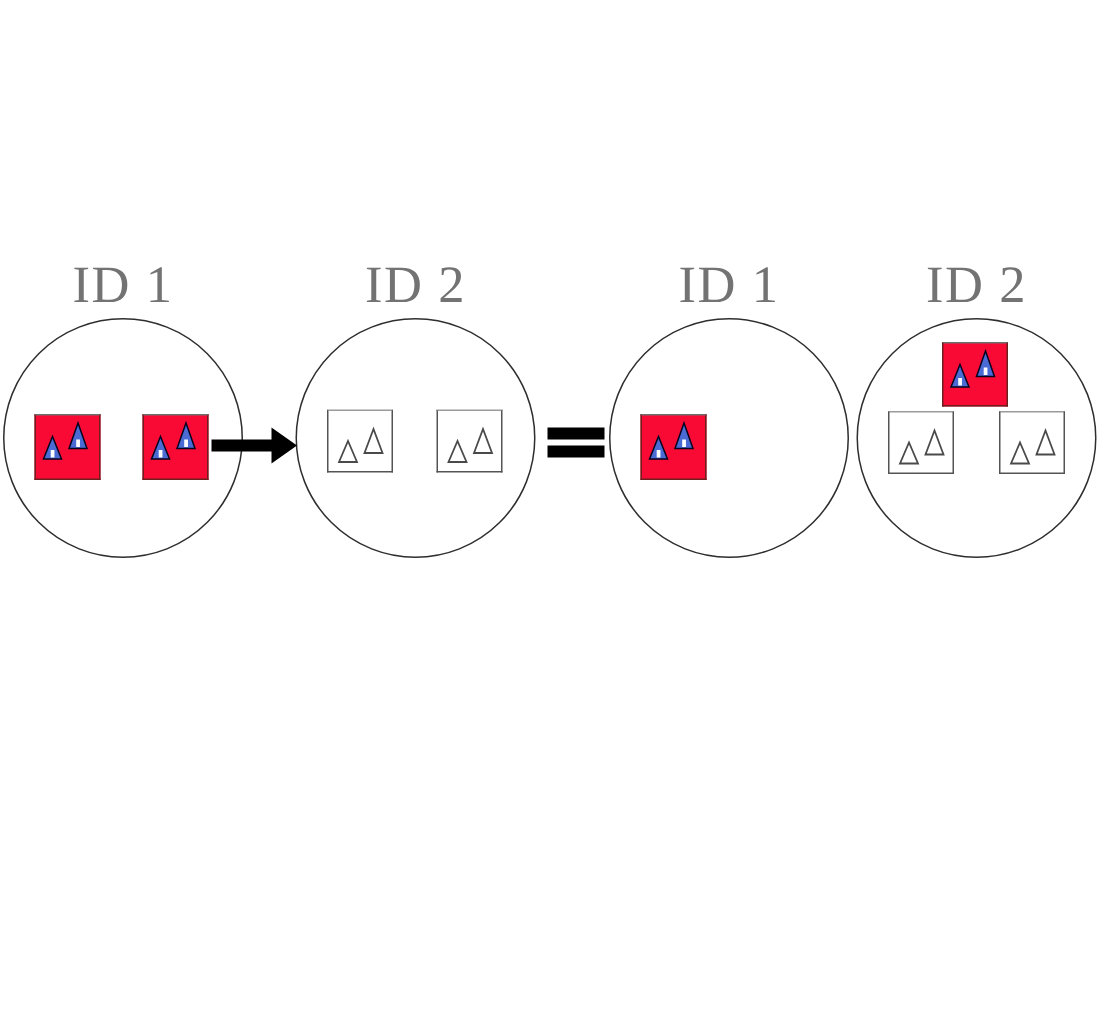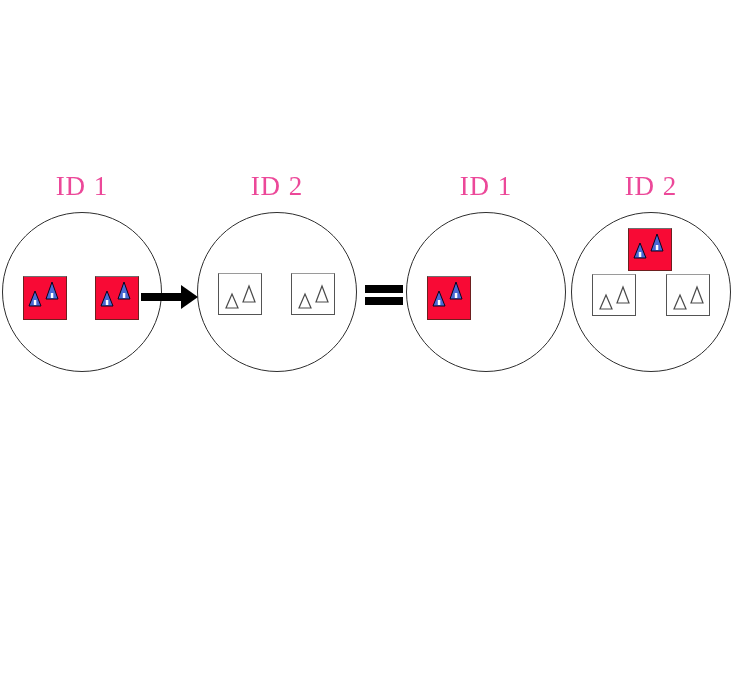--- a/index.html
+++ b/index.html
@@ -2,21 +2,21 @@
 <html style="--square-red: #f80a35; --square-red-border: #6d1f1f; --triangle-blue: #4a6ad4; --triangle-blue-stroke: #05051e; --triangle-outline: #4a4a4a; --circle-stroke: #2e2e2e; --arrow: #000000;"><head>
 <meta charset="utf-8">
 <style>
   html,body{margin:0;padding:0;background:#fff;}
   .stage{
     position:relative;width:737px;height:678px;background:#fff;overflow:hidden;
     font-family:"Liberation Serif","DejaVu Serif",serif;
   }
   .group-label{
     position:absolute;width:160px;top:172px;text-align:center;
-    font-size:27px;color:#ec4899;line-height:1.05;letter-spacing:1px;
+    font-size:35px;color:#737373;line-height:1.05;letter-spacing:1px;
   }
   .circle{
     position:absolute;top:212px;width:160px;height:160px;border-radius:50%;
     border:1px solid var(--circle-stroke,#2e2e2e);box-sizing:border-box;background:transparent;
   }
   .sq{position:absolute;box-sizing:border-box;}
   .sq.red{
     width:44px;height:44px;background:var(--square-red,#f80a35);
     border:1px solid var(--square-red-border,#6d1f1f);
     border-top-color:#6e6e6e;

